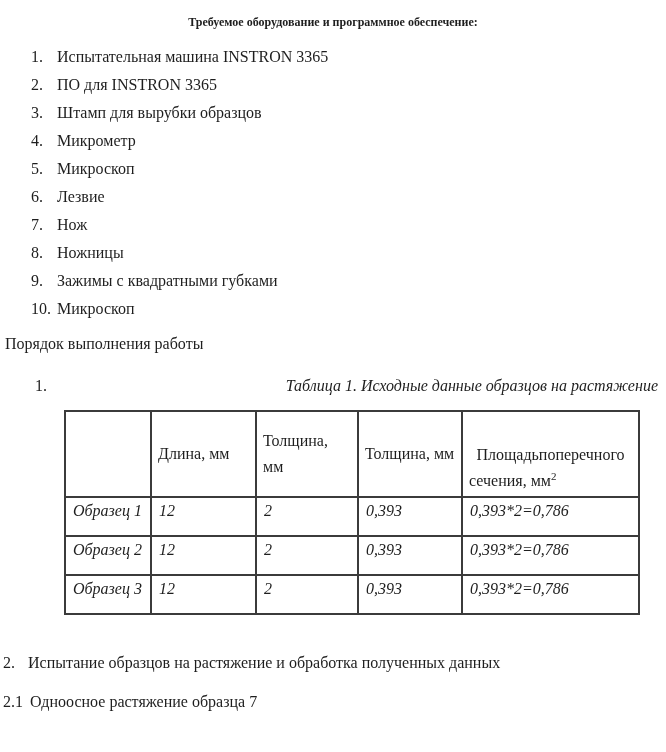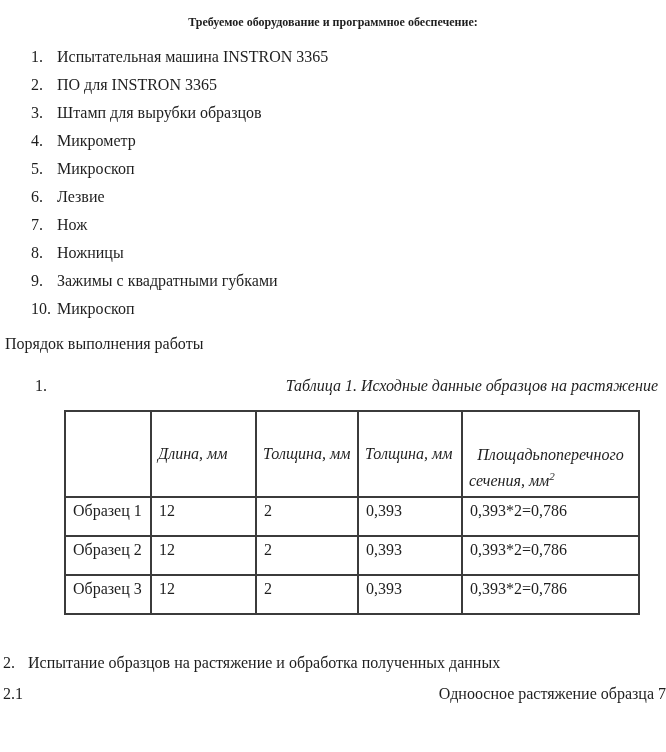--- a/index.html
+++ b/index.html
@@ -69,53 +69,53 @@
   table.data-table th,
   table.data-table td {
     border: 2px solid #3b3b3b;
     font-weight: normal;
     font-size: 16px;
     text-align: left;
     box-sizing: border-box;
   }
   table.data-table tr.header-row {
     height: 65px;
-    font-style: italic;
   }
   table.data-table tr.body-row {
     height: 36px;
   }
   table.data-table th {
     vertical-align: middle;
     padding: 2px 6px 2px 6px;
     line-height: 26px;
   }
   table.data-table th.area-th .justify-line {
     display: flex;
     justify-content: center;
     margin-top: 28px;
   }
   table.data-table td {
     vertical-align: top;
     padding: 4px 4px 16px 7px;
     line-height: 17px;
+    font-style: italic;
   }
   sup { font-size: 11px; line-height: 0; }
   .bottom-line {
     position: relative;
     padding-left: 28px;
     line-height: 16px;
   }
   .bottom-line .num {
     position: absolute;
     left: 3px;
     top: 0;
   }
   .bottom-line.l2 { margin-top: 40px; }
-  .bottom-line.l21 { margin-top: 15px; padding-left: 39px; text-align: right; }
+  .bottom-line.l21 { margin-top: 23px; padding-left: 30px; }
 </style>
 </head>
 <body>
 
 <div class="doc-title">Требуемое оборудование и программное обеспечение:</div>
 
 <ol class="equip-list">
   <li><span class="num">1.</span><span>Испытательная машина INSTRON 3365</span></li>
   <li><span class="num">2.</span><span>ПО для INSTRON 3365</span></li>
   <li><span class="num">3.</span><span>Штамп для вырубки образцов</span></li>

